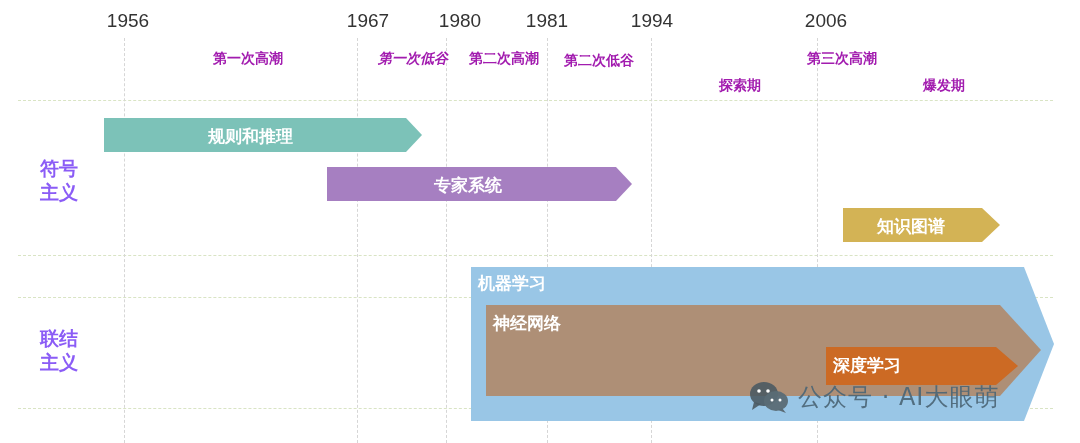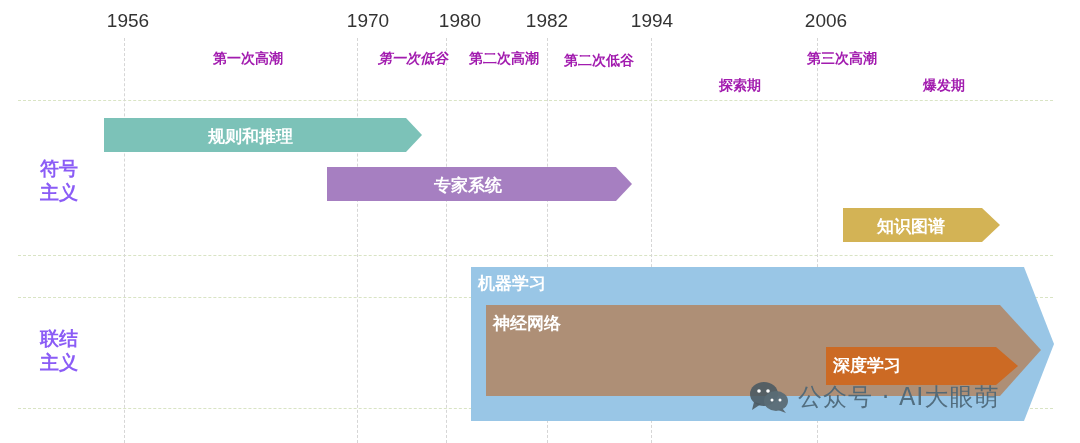--- a/index.html
+++ b/index.html
@@ -23,23 +23,23 @@
 <div class="hline" style="top:408px;"></div>
 
 <div class="vline" style="left:124px;"></div>
 <div class="vline" style="left:357px;"></div>
 <div class="vline" style="left:446px;"></div>
 <div class="vline" style="left:547px;"></div>
 <div class="vline" style="left:651px;"></div>
 <div class="vline" style="left:817px;"></div>
 
 <div class="year" style="left:128px;">1956</div>
-<div class="year" style="left:368px;">1970</div>
+<div class="year" style="left:368px;">1967</div>
 <div class="year" style="left:460px;">1980</div>
-<div class="year" style="left:547px;">1982</div>
+<div class="year" style="left:547px;">1981</div>
 <div class="year" style="left:652px;">1994</div>
 <div class="year" style="left:826px;">2006</div>
 
 <div class="phase" style="left:248px;top:50px;">第一次高潮</div>
 <div class="phase" style="left:413px;top:50px;font-style:italic;">第一次低谷</div>
 <div class="phase" style="left:504px;top:50px;">第二次高潮</div>
 <div class="phase" style="left:599px;top:52px;">第二次低谷</div>
 <div class="phase" style="left:842px;top:50px;">第三次高潮</div>
 <div class="phase" style="left:740px;top:77px;">探索期</div>
 <div class="phase" style="left:944px;top:77px;">爆发期</div>

